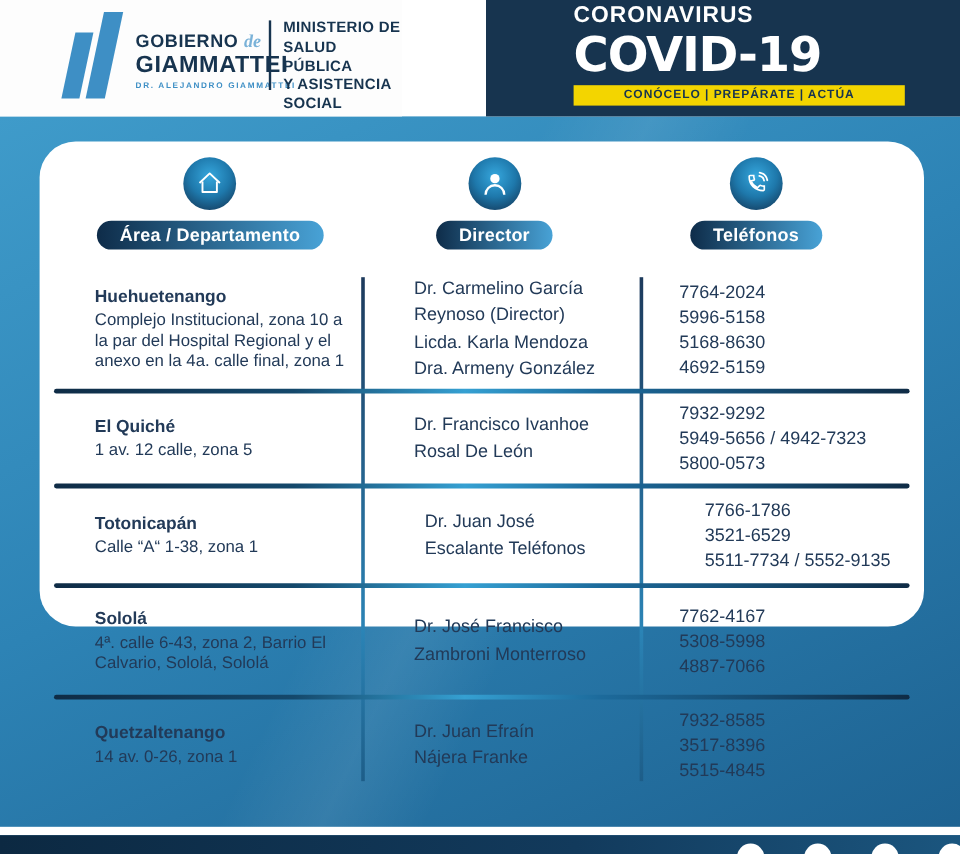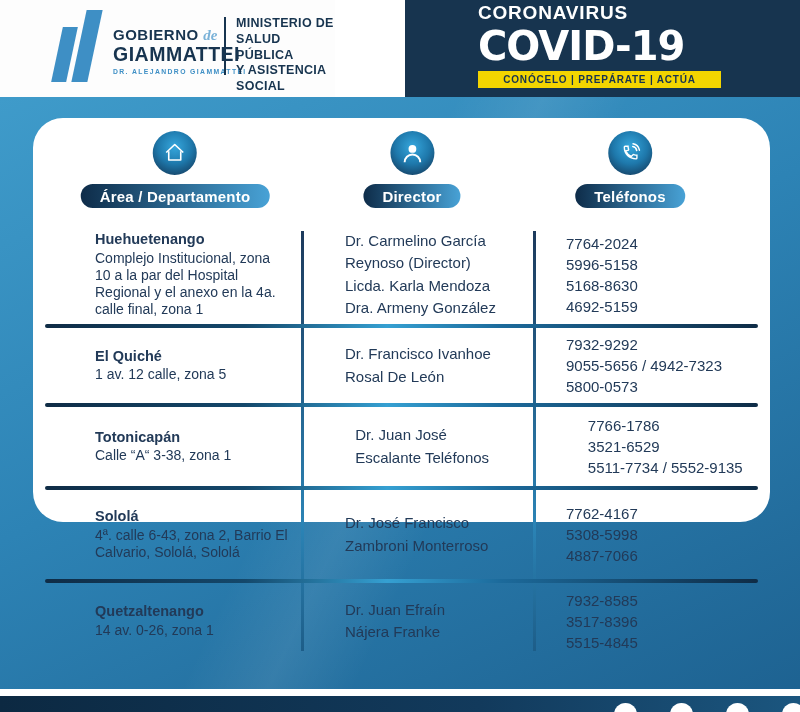--- a/index.html
+++ b/index.html
@@ -38,21 +38,21 @@
   .logo-sub{font-size:6.8px;font-weight:700;color:var(--brand-blue,#3e8fc5);letter-spacing:1.4px;margin-top:4px;}
   .logo-sep{position:absolute;left:224px;top:17px;width:2px;height:58px;background:var(--navy,#17344f);}
   .ministry{position:absolute;left:236px;top:16px;font-size:12.5px;font-weight:700;
     color:var(--navy,#17344f);line-height:1.26;letter-spacing:.3px;white-space:pre-line;}
 
   .covid-panel{position:absolute;left:405px;top:0;width:395px;height:97px;background:var(--navy,#17344f);}
   .covid-inner{position:absolute;left:73px;top:2px;width:245px;}
   .covid-kicker{color:#fff;font-size:19px;font-weight:900;letter-spacing:.8px;}
   .covid-title{color:#fff;font-size:40px;font-weight:900;letter-spacing:-1px;line-height:1.1;
     font-family:"DejaVu Sans","Liberation Sans",sans-serif;white-space:nowrap;}
-  .covid-tagline{margin-top:3px;width:243px;height:17px;background:var(--yellow,#f3d500);
+  .covid-tagline{margin-top:3px;width:276px;height:17px;background:var(--yellow,#f3d500);
     color:var(--navy,#17344f);font-size:10px;font-weight:800;letter-spacing:.8px;
     display:flex;align-items:center;justify-content:center;white-space:nowrap;}
 
   
   .card{position:absolute;left:33px;top:118px;width:737px;height:404px;background:#fff;border-radius:30px;}
 
   .col-head{position:absolute;transform:translateX(-50%);display:flex;flex-direction:column;align-items:center;}
   .head-circle{width:44px;height:44px;border-radius:50%;
     background:radial-gradient(circle at 50% 36%,#36a7dd 0%,#1e78ab 48%,#122d4a 100%);
     display:flex;align-items:center;justify-content:center;}
@@ -61,21 +61,21 @@
     background:linear-gradient(90deg,var(--pill-dark,#0e2c49) 0%,var(--pill-light,#48a2d6) 100%);
     color:#fff;font-size:15px;font-weight:700;letter-spacing:.2px;}
   .h1{left:142px;top:13px;}
   .h2{left:379px;top:13px;}
   .h3{left:597px;top:13px;}
 
   
   .tbody{position:absolute;left:0;top:105px;width:737px;}
   .trow{display:flex;width:737px;}
   .cell{display:flex;flex-direction:column;justify-content:center;color:var(--text-navy,#223a58);}
-  .cell.area{width:270px;padding-left:62px;padding-right:14px;font-size:14px;line-height:1.22;}
+  .cell.area{width:270px;padding-left:46px;padding-right:14px;font-size:14px;line-height:1.22;}
   .area-name{font-weight:700;font-size:14.5px;margin-bottom:1px;}
   .cell.director{width:232px;padding-left:42px;padding-right:10px;font-size:15px;line-height:1.5;white-space:pre-line;}
   .cell.phones{width:235px;padding-left:31px;padding-right:10px;font-size:15px;line-height:1.4;white-space:pre-line;}
 
   .h-divider{position:absolute;left:12px;width:713px;height:4px;border-radius:2px;
     background:linear-gradient(90deg,#0f2c46 0%,#14486b 28%,var(--divider-teal,#35a0d2) 48%,#1c6a9b 64%,#0f2c46 100%);}
   .v-divider{position:absolute;top:113px;width:3px;height:420px;
     background:linear-gradient(180deg,#1d3a5c 0%,#2b84b6 70%,#1d5d88 100%);}
   .vd1{left:268px;} .vd2{left:500px;}
 
@@ -170,28 +170,28 @@
   </div>
 <div class="h-divider" style="top: 101px;"></div>
   <div class="trow" style="height: 79px;">
     <div class="cell area">
       <div class="area-name">El Quiché</div>
       <div class="area-address">1 av. 12 calle, zona 5</div>
     </div>
     <div class="cell director">Dr. Francisco Ivanhoe
 Rosal De León</div>
     <div class="cell phones">7932-9292
-9055-5656 / 4942-7323
+5949-5656 / 4942-7323
 5800-0573</div>
   </div>
 <div class="h-divider" style="top: 180px;"></div>
   <div class="trow" style="height: 83px; gap: 32px;">
     <div class="cell area">
       <div class="area-name">Totonicapán</div>
-      <div class="area-address">Calle “A“  3-38, zona 1</div>
+      <div class="area-address">Calle “A“  1-38, zona 1</div>
     </div>
     <div class="cell director">Dr. Juan José
 Escalante Teléfonos</div>
     <div class="cell phones">7766-1786
 3521-6529
 5511-7734 / 5552-9135</div>
   </div>
 <div class="h-divider" style="top: 263px;"></div>
   <div class="trow" style="height: 93px;">
     <div class="cell area">

